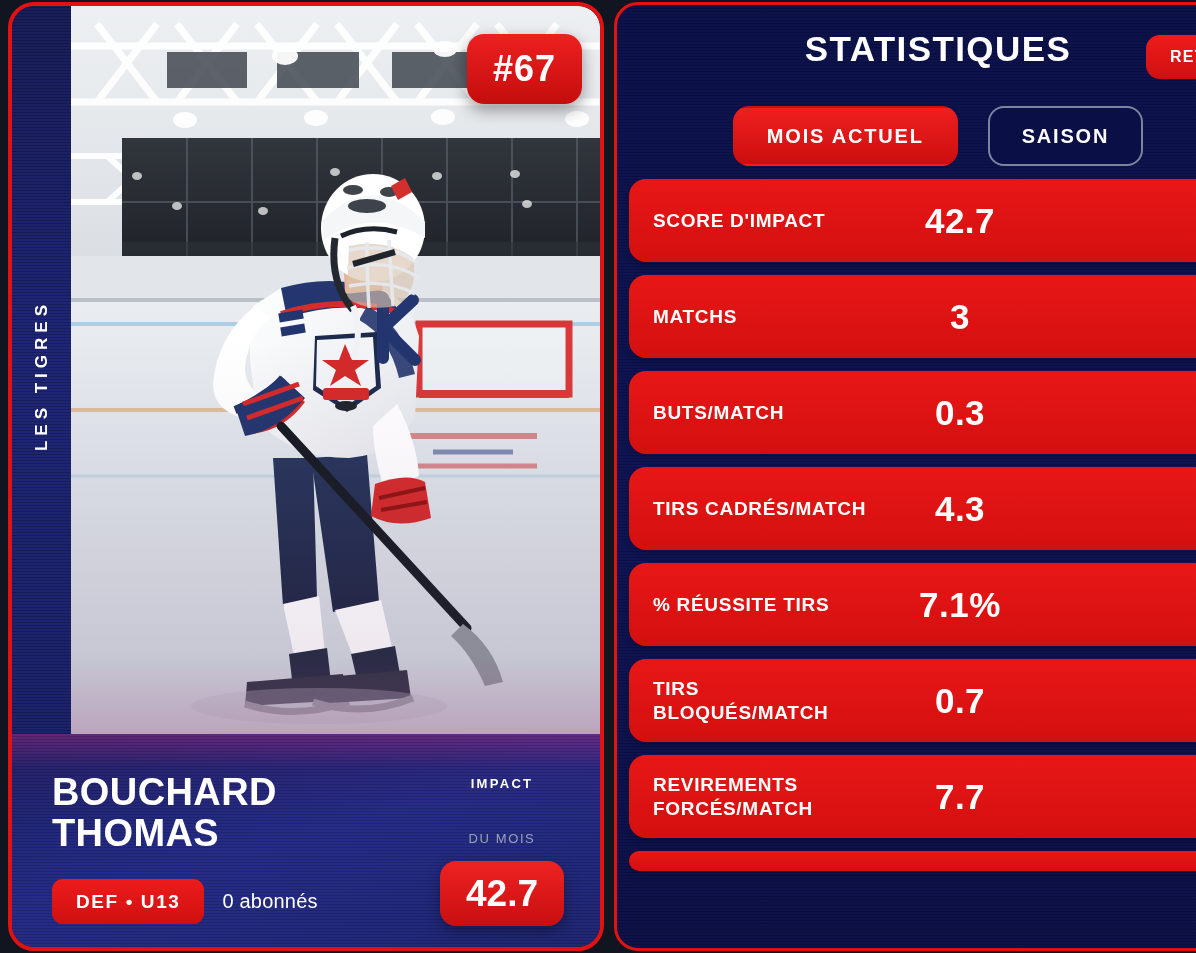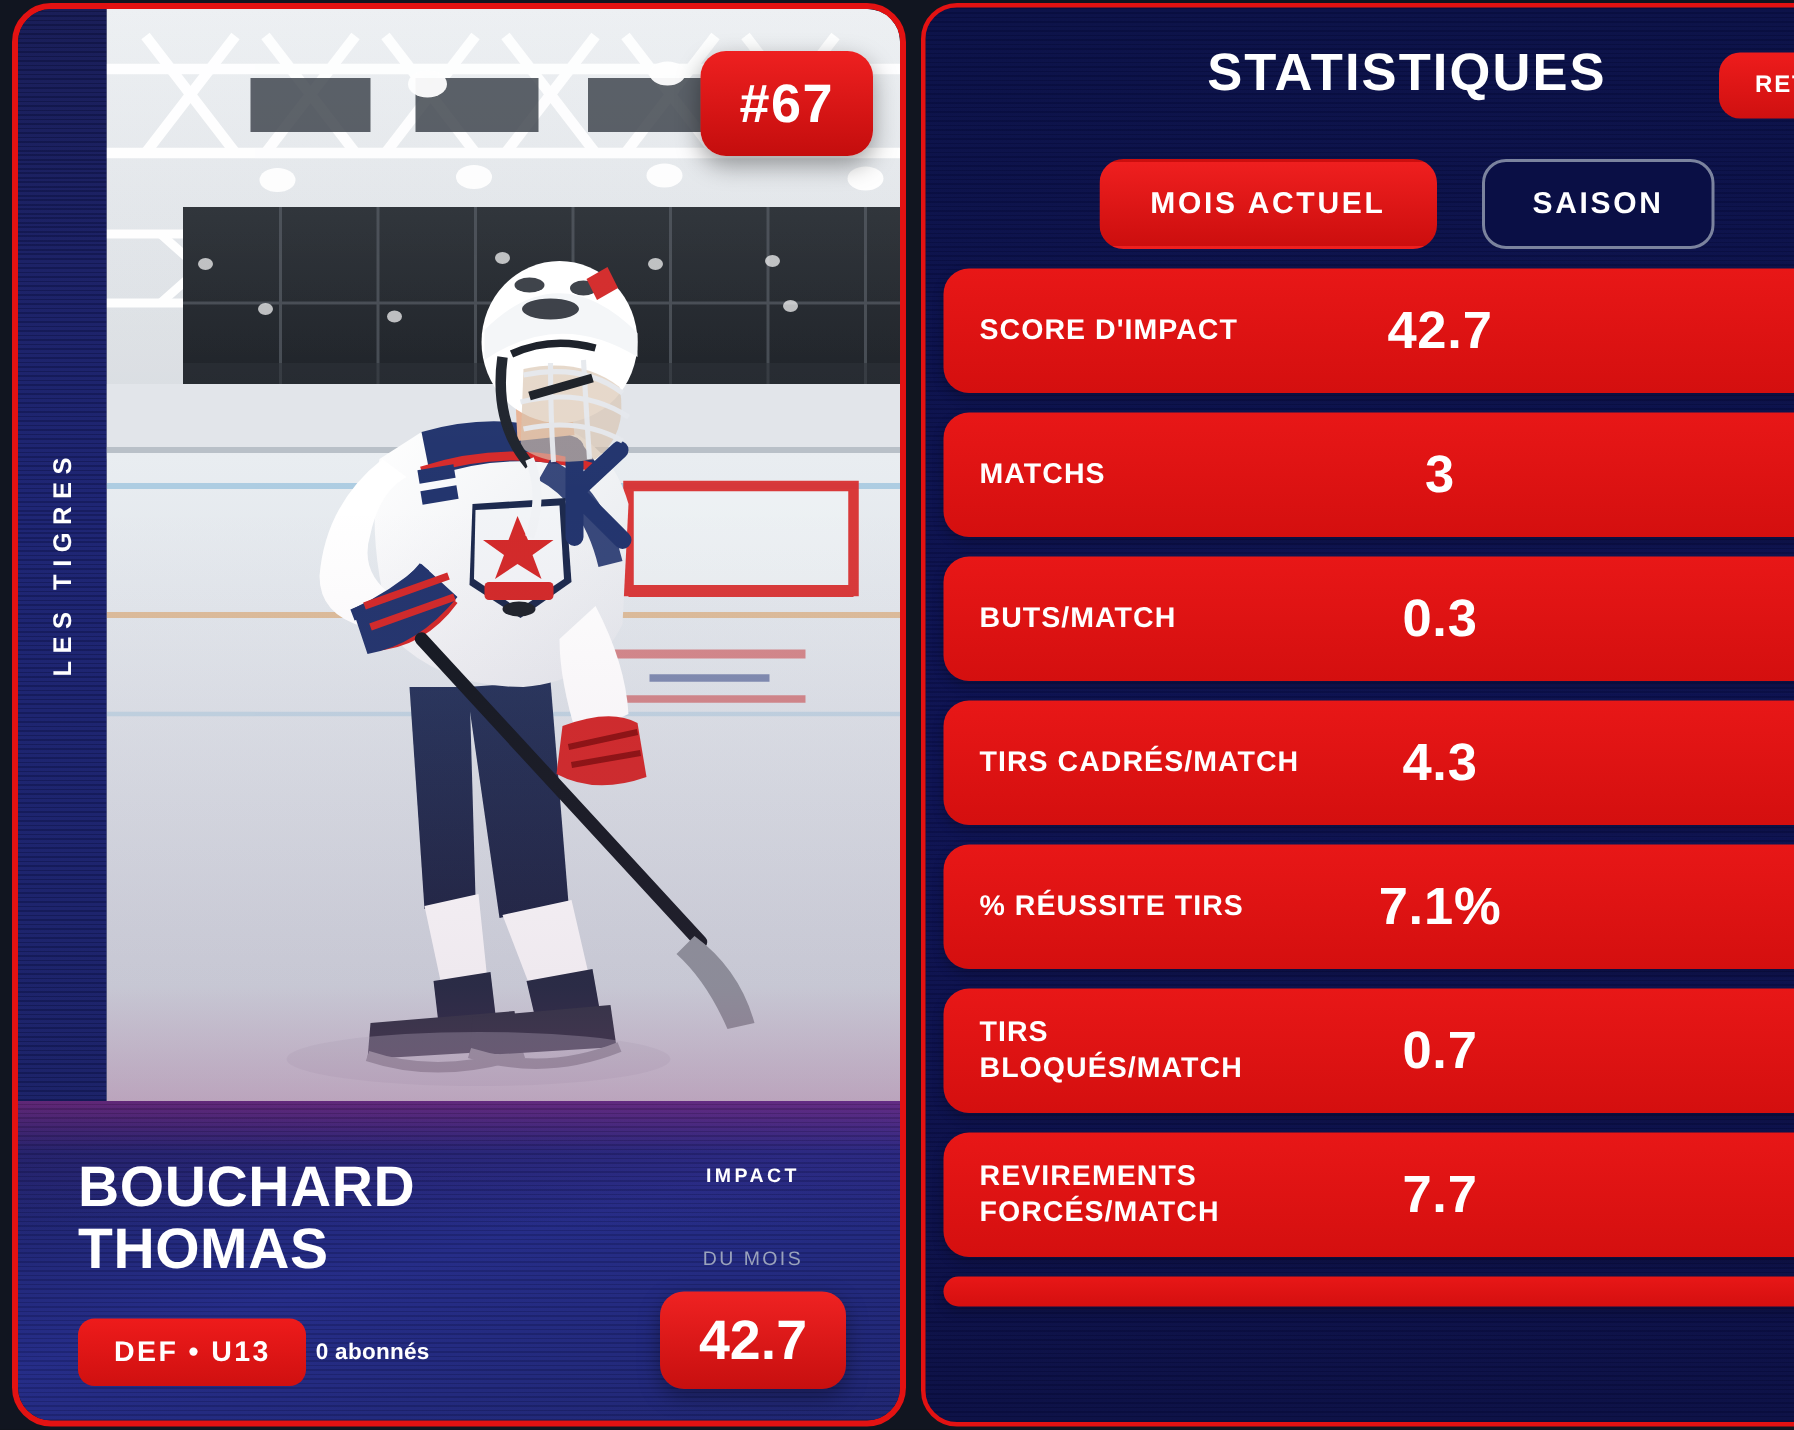--- a/index.html
+++ b/index.html
@@ -178,24 +178,25 @@
     font-size: 19px;
     font-weight: 800;
     letter-spacing: 1.6px;
     padding: 13px 24px;
     border-radius: 11px;
     line-height: 1;
     white-space: nowrap;
   }
   .followers {
     color: #fff;
-    font-size: 15px;
-    font-weight: 700;
+    font-size: 20px;
+    font-weight: 400;
     letter-spacing: .2px;
     white-space: nowrap;
+    margin-left: 12px;
   }
 
   .impact-box {
     display: flex;
     flex-direction: column;
     align-items: center;
     padding-top: 4px;
   }
   .impact-title {
     color: #fff;

